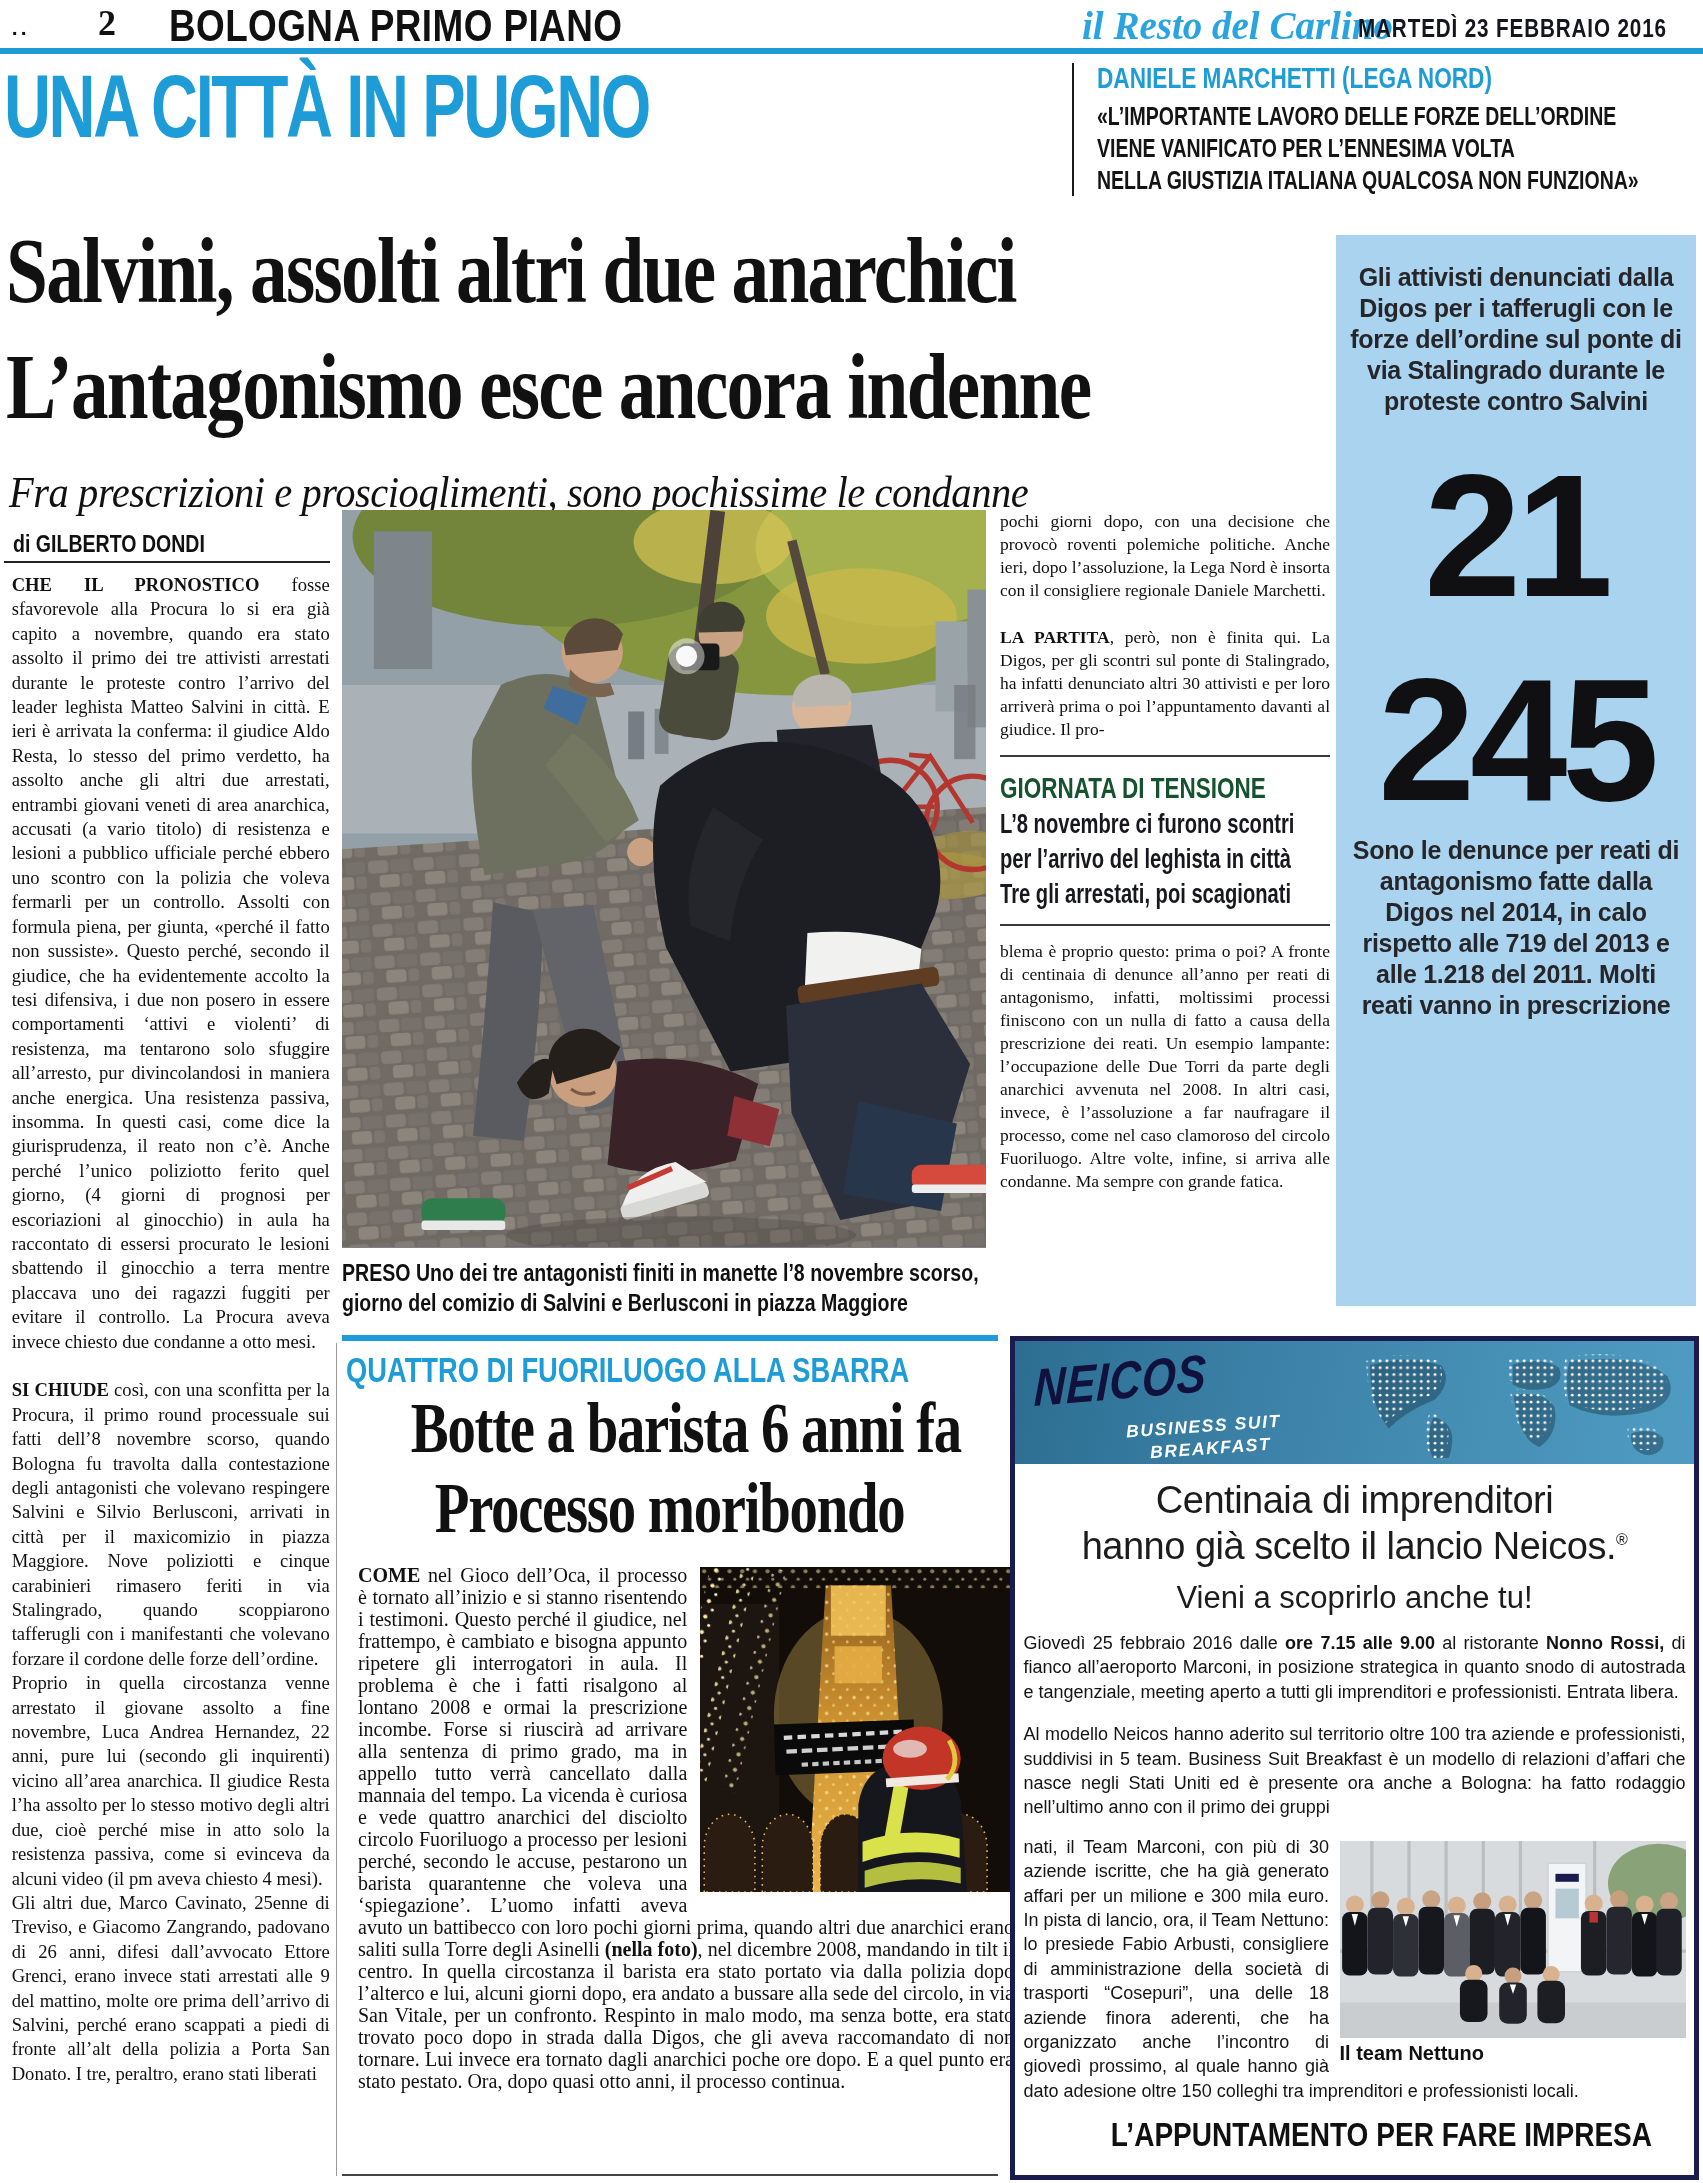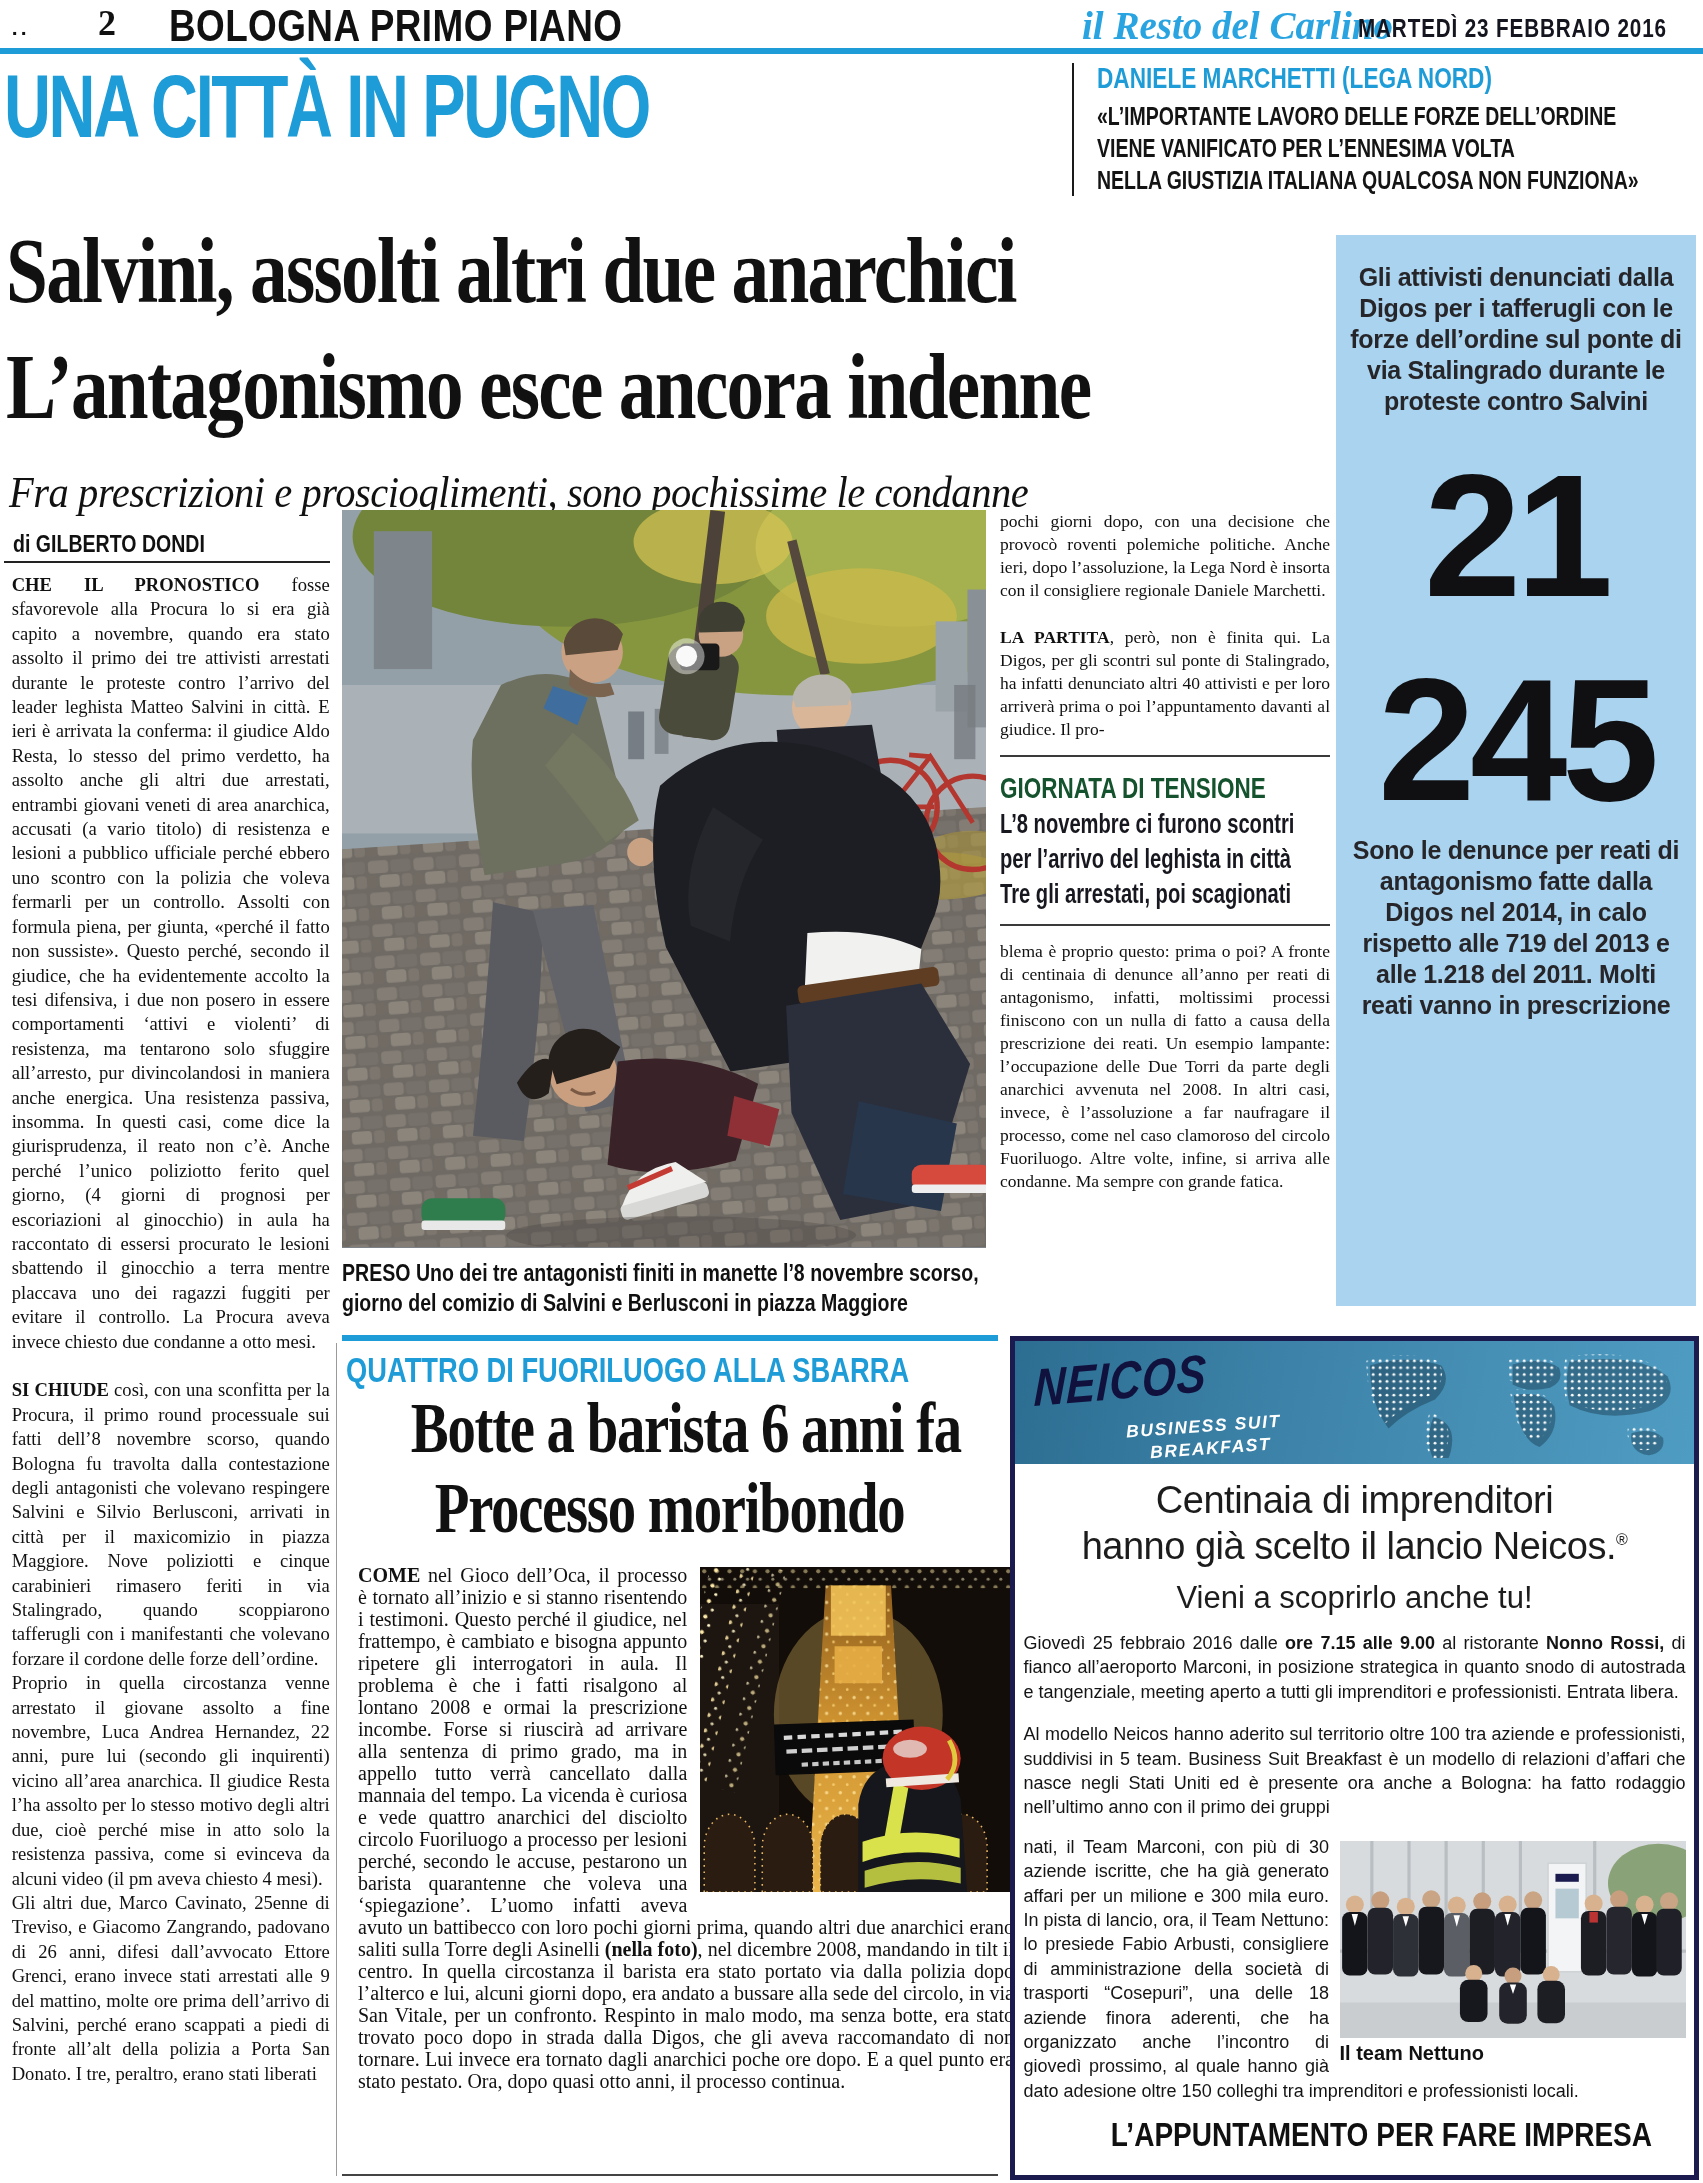--- a/index.html
+++ b/index.html
@@ -233,21 +233,21 @@
       <ellipse cx="640" cy="1368" rx="330" ry="36" fill="#4a4642" opacity=".35"></ellipse>
     </svg>
   </div>
   <div class="abs caption">
     <span class="lead">PRESO</span>
     <span>Uno dei tre antagonisti finiti in manette l’8 novembre scorso, giorno del comizio di Salvini e Berlusconi in piazza Maggiore</span>
   </div>
 
   <div class="abs col3">
     <p><span>pochi giorni dopo, con una decisione che provocò roventi polemiche politiche. Anche ieri, dopo l’assoluzione, la Lega Nord è insorta con il consigliere regionale Daniele Marchetti.</span></p>
-    <p class="psp"><span class="lead">LA PARTITA</span><span>, però, non è finita qui. La Digos, per gli scontri sul ponte di Stalingrado, ha infatti denunciato altri 40 attivisti e per loro arriverà prima o poi l’appuntamento davanti al giudice. Il pro-</span></p>
+    <p class="psp"><span class="lead">LA PARTITA</span><span>, però, non è finita qui. La Digos, per gli scontri sul ponte di Stalingrado, ha infatti denunciato altri 30 attivisti e per loro arriverà prima o poi l’appuntamento davanti al giudice. Il pro-</span></p>
     <div class="tbox-rule"></div>
     <div class="tbox-title"><span class="cond">GIORNATA DI TENSIONE</span></div>
     <div class="tbox-line"><span class="cond">L’8 novembre ci furono scontri</span></div>
     <div class="tbox-line"><span class="cond">per l’arrivo del leghista in città</span></div>
     <div class="tbox-line"><span class="cond">Tre gli arrestati, poi scagionati</span></div>
     <div class="tbox-rule2"></div>
     <p><span>blema è proprio questo: prima o poi? A fronte di centinaia di denunce all’anno per reati di antagonismo, infatti, moltissimi processi finiscono con un nulla di fatto a causa della prescrizione dei reati. Un esempio lampante: l’occupazione delle Due Torri da parte degli anarchici avvenuta nel 2008. In altri casi, invece, è l’assoluzione a far naufragare il processo, come nel caso clamoroso del circolo Fuoriluogo. Altre volte, infine, si arriva alle condanne. Ma sempre con grande fatica.</span></p>
   </div>
 
   <div class="abs sidebar">

